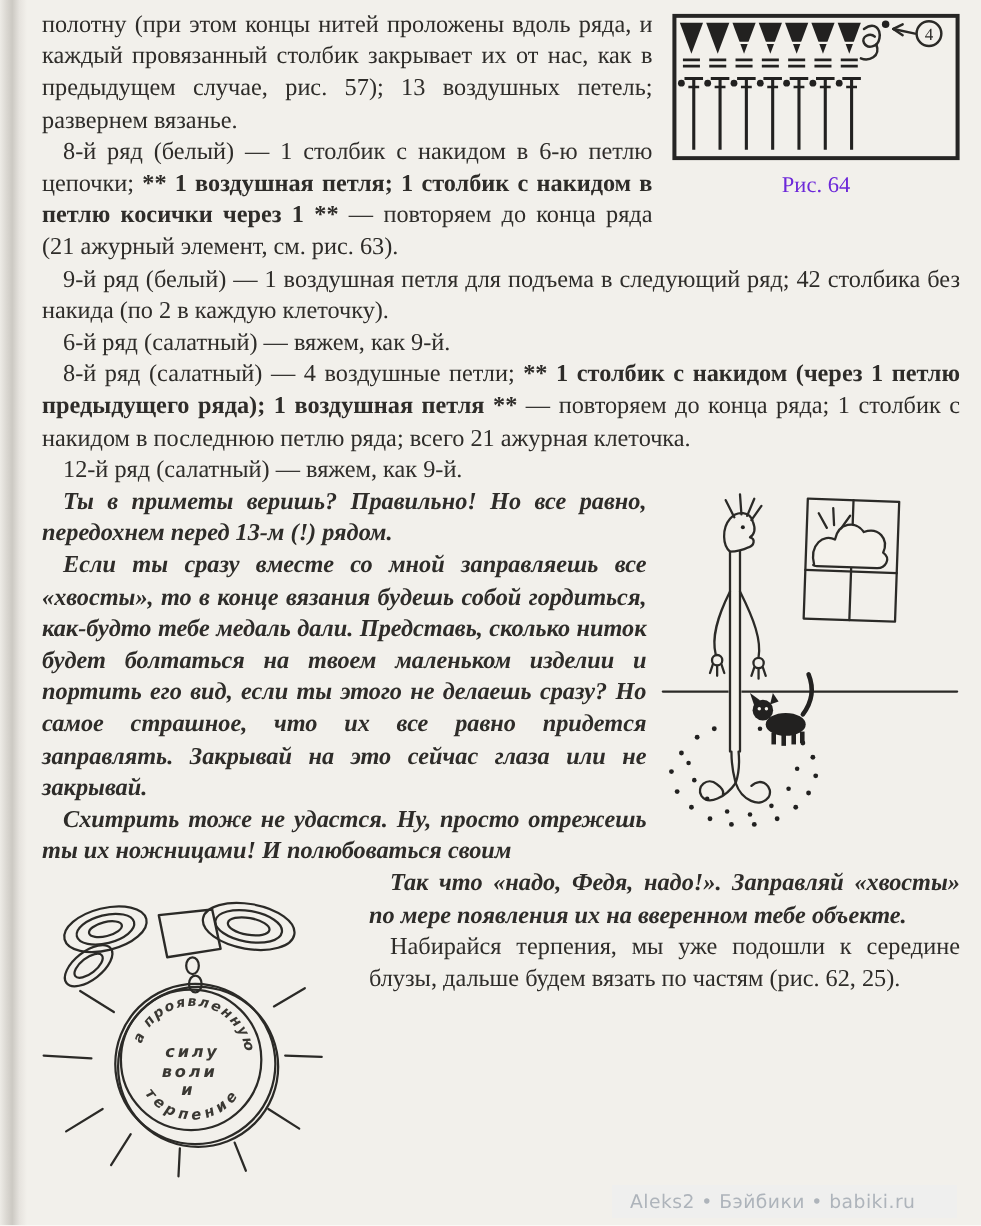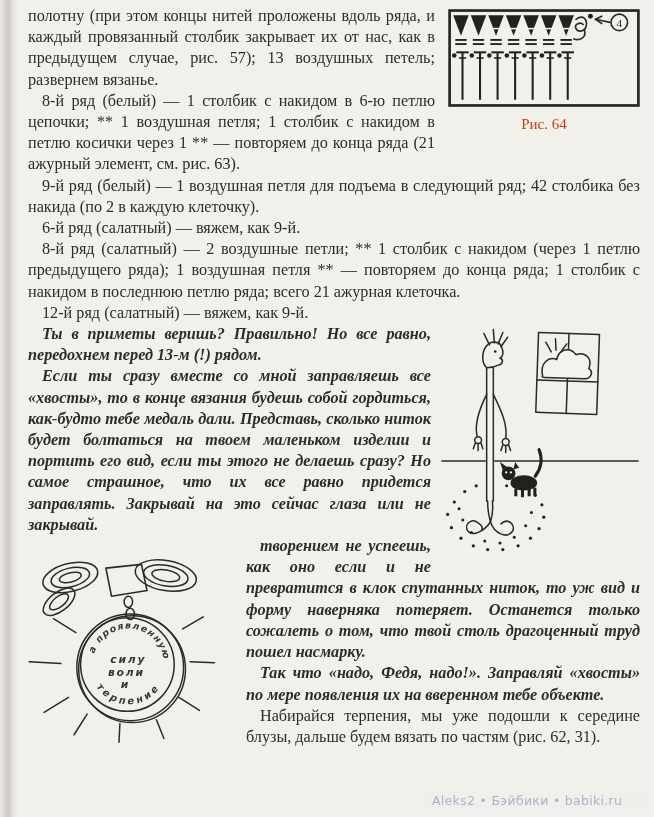--- a/index.html
+++ b/index.html
@@ -14,33 +14,33 @@
     background:linear-gradient(90deg,#edebe6 0%,#dad7d1 25%,#ccc9c3 45%,#e6e3de 72%,#f2f0eb 100%);
   }
   .content{position:absolute;left:28px;top:6px;width:612px;}
   .content p{
     margin:0;text-align:justify;text-indent:14px;
     font-size:16.2px;line-height:21.2px;
   }
   .content p.noindent{text-indent:0;}
   .lead{}
   .story{font-style:italic;font-weight:bold;}
-  b{font-weight:normal;}
+  b{font-weight:bold;}
   
   .fig64{float:right;width:192px;margin:3px 0 6px 13px;}
   .fig64 .cap{
     text-align:center;font-size:15px;line-height:18px;margin-top:8px;
-    font-style:normal;color:#c2410c;
+    font-style:normal;color:#6d28d9;
   }
   
   .man-float{float:right;width:200px;height:232px;margin:2px 0 2px 9px;}
   
   .medal-float{float:left;width:220px;height:206px;margin:4px 10px 0 -12px;}
   .watermark{
-    position:absolute;left:420px;top:790px;width:230px;height:22px;
+    position:absolute;left:408px;top:790px;width:230px;height:22px;
     box-sizing:border-box;padding-left:12px;
     background:rgba(236,238,241,0.55);
     color:#aeb4bb;font-family:"DejaVu Sans", sans-serif;
     font-size:12.5px;line-height:22px;letter-spacing:.3px;
   }
   svg{display:block;}
   .ink{stroke:#2b2a27;fill:none;stroke-width:1.6;stroke-linecap:round;stroke-linejoin:round;}
   .inkfill{fill:#222120;stroke:none;}
   .paper{fill:#f4f2ec;}
   .medal-word{font-family:"DejaVu Sans", sans-serif;fill:#3a3833;}
@@ -148,21 +148,21 @@
 
     <p class="noindent"><span>полотну (при этом концы нитей проложены вдоль ряда, и каждый провязанный столбик закрывает их от нас, как в предыдущем случае, рис. 57); 13 воздушных петель; развернем вязанье.</span></p>
 
     <p><span class="lead">8-й ряд</span><span> (белый) — 1 столбик с накидом в 6-ю петлю цепочки; </span><b>** 1 воздушная петля; 1 столбик с накидом в петлю косички через 1 **</b><span> — повторяем до конца ряда (21 ажурный элемент, см. рис. 63).</span></p>
 
     <p><span class="lead">9-й ряд</span><span> (белый) — 1 воздушная петля для подъема в следующий ряд; 42 столбика без накида (по 2 в каждую клеточку).</span></p>
 
 
     <p><span class="lead">6-й ряд</span><span> (салатный) — вяжем, как 9-й.</span></p>
 
-    <p><span class="lead">8-й ряд</span><span> (салатный) — 2 воздушные петли; </span><b>** 1 столбик с накидом (через 1 петлю предыдущего ряда); 1 воздушная петля **</b><span> — повторяем до конца ряда; 1 столбик с накидом в последнюю петлю ряда; всего 21 ажурная клеточка.</span></p>
+    <p><span class="lead">8-й ряд</span><span> (салатный) — 4 воздушные петли; </span><b>** 1 столбик с накидом (через 1 петлю предыдущего ряда); 1 воздушная петля **</b><span> — повторяем до конца ряда; 1 столбик с накидом в последнюю петлю ряда; всего 21 ажурная клеточка.</span></p>
 
     <p><span class="lead">12-й ряд</span><span> (салатный) — вяжем, как 9-й.</span></p>
 
     <div class="man-float">
       <svg width="200" height="232" viewBox="0 0 210 240">
 
         <g transform="rotate(2 134 48)">
           <rect x="102" y="6" width="64" height="84" class="ink" stroke-width="1.8"></rect>
           <line x1="134" y1="6" x2="134" y2="90" class="ink" stroke-width="1.6"></line>
           <line x1="102" y1="56" x2="166" y2="56" class="ink" stroke-width="1.6"></line>
@@ -232,21 +232,21 @@
             <circle cx="20" cy="190" r="1.6"></circle>
             <circle cx="70" cy="166" r="1.6"></circle>
         </g>
       </svg>
     </div>
 
     <p class="story"><span>Ты в приметы веришь? Правильно! Но все равно, передохнем перед 13-м (!) рядом.</span></p>
 
     <p class="story"><span>Если ты сразу вместе со мной заправляешь все «хвосты», то в конце вязания будешь собой гордиться, как-будто тебе медаль дали. Представь, сколько ниток будет болтаться на твоем маленьком изделии и портить его вид, если ты этого не делаешь сразу? Но самое страшное, что их все равно придется заправлять. Закрывай на это сейчас глаза или не закрывай.</span></p>
 
-    <p class="story"><span class="medal-float">
+    <p class="story"><span>Схитрить тоже не удастся. Ну, просто отрежешь ты их ножницами! И полюбоваться своим </span><span class="medal-float">
           <svg width="220" height="206" viewBox="0 0 235 220">
         <defs>
           <path id="arcTop" d="M83,124 A38,38 0 0 1 157,124"></path>
           <path id="arcBot" d="M82,148 A40,40 0 0 0 158,148"></path>
         </defs>
 
         <g class="ink" stroke-width="1.5">
           <line x1="40" y1="84" x2="64" y2="99"></line>
           <line x1="14" y1="130" x2="48" y2="132"></line>
           <line x1="30" y1="184" x2="56" y2="168"></line>
@@ -286,22 +286,22 @@
           <circle cx="122" cy="136" r="57" class="ink" stroke-width="1.7"></circle>
           <circle cx="119" cy="133" r="50" class="ink" stroke-width="1.2"></circle>
         </g>
 
         <text class="medal-word" font-size="10" letter-spacing="1.2"><textPath href="#arcTop" startOffset="50%" text-anchor="middle">за проявленную</textPath></text>
         <text class="medal-word" x="120" y="131" font-size="11.5" letter-spacing="2" text-anchor="middle">силу</text>
         <text class="medal-word" x="118" y="145" font-size="11.5" letter-spacing="2" text-anchor="middle">воли</text>
         <text class="medal-word" x="116" y="158" font-size="11.5" text-anchor="middle">и</text>
         <text class="medal-word" font-size="10.5" letter-spacing="3"><textPath href="#arcBot" startOffset="50%" text-anchor="middle">терпение</textPath></text>
       </svg>
-        </span><span>творением не успеешь, как оно если и не превратится в клок спутанных ниток, то уж вид и форму наверняка потеряет. Останется только сожалеть о том, что твой столь драгоценный труд пошел насмарку.</span></p>
+        </span></p>
 
     <p class="story"><span>Так что «надо, Федя, надо!». Заправляй «хвосты» по мере появления их на вверенном тебе объекте.</span></p>
 
-    <p><span>Набирайся терпения, мы уже подошли к середине блузы, дальше будем вязать по частям (рис. 62, 31).</span></p>
+    <p><span>Набирайся терпения, мы уже подошли к середине блузы, дальше будем вязать по частям (рис. 62, 25).</span></p>
 
   </div>
 
   <div class="watermark">Aleks2 • Бэйбики • babiki.ru</div>
 </div>
 
 </body></html>

